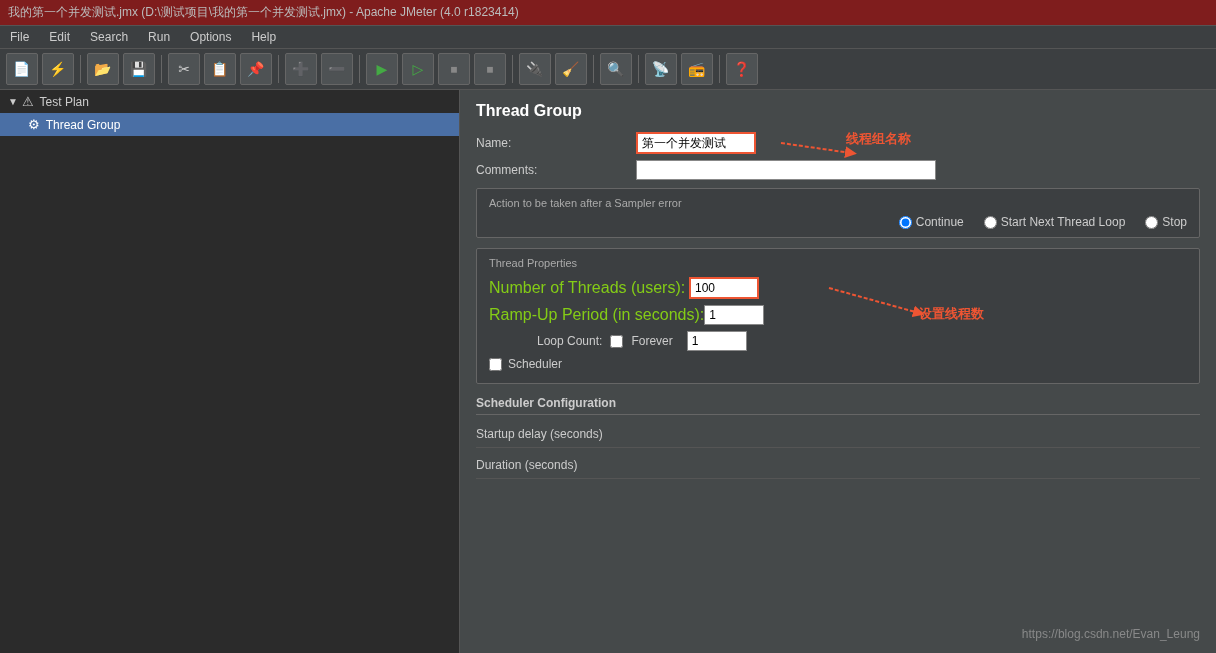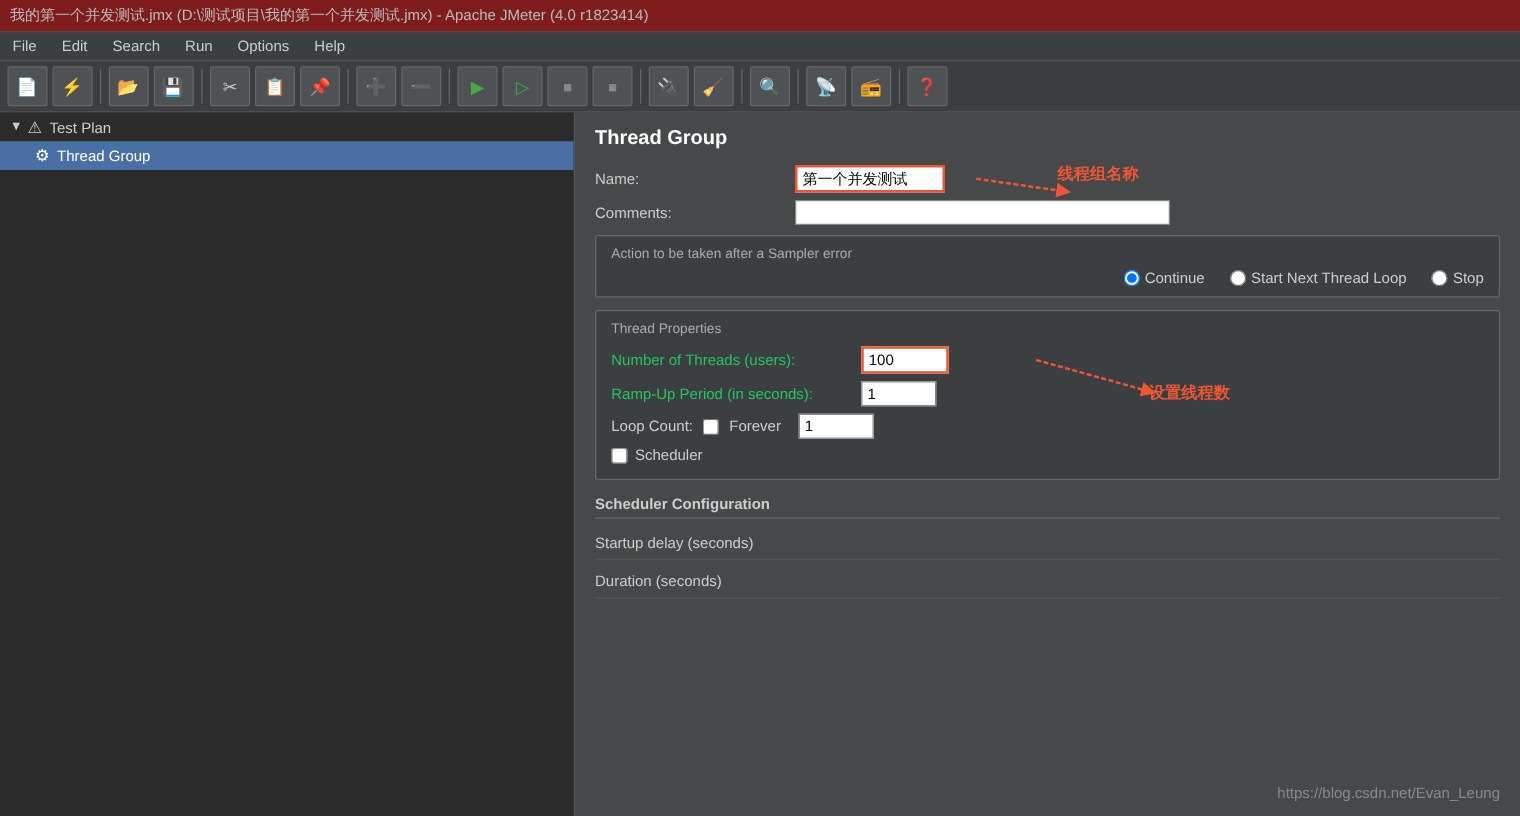--- a/index.html
+++ b/index.html
@@ -156,38 +156,39 @@
       color: #aaa;
       margin-bottom: 8px;
     }
 
     .prop-row {
       display: flex;
       align-items: center;
       margin-bottom: 6px;
     }
     .prop-label {
-      color: #22c55e;
-      font-size: 12px;
+      color: #84cc16;
+      font-size: 16px;
       min-width: 200px;
     }
     .prop-input {
       background: #fff;
       border: 1px solid #888;
       color: #000;
       font-size: 12px;
       padding: 2px 4px;
       width: 60px;
     }
 
     .loop-row {
       display: flex;
       align-items: center;
       gap: 8px;
       margin-bottom: 6px;
+      margin-left: 48px;
     }
     .loop-label { color: #ccc; font-size: 12px; }
     .loop-checkbox { cursor: pointer; }
     .forever-label { color: #ccc; font-size: 12px; }
 
     .checkbox-row {
       display: flex;
       align-items: center;
       gap: 6px;
       margin-bottom: 4px;

